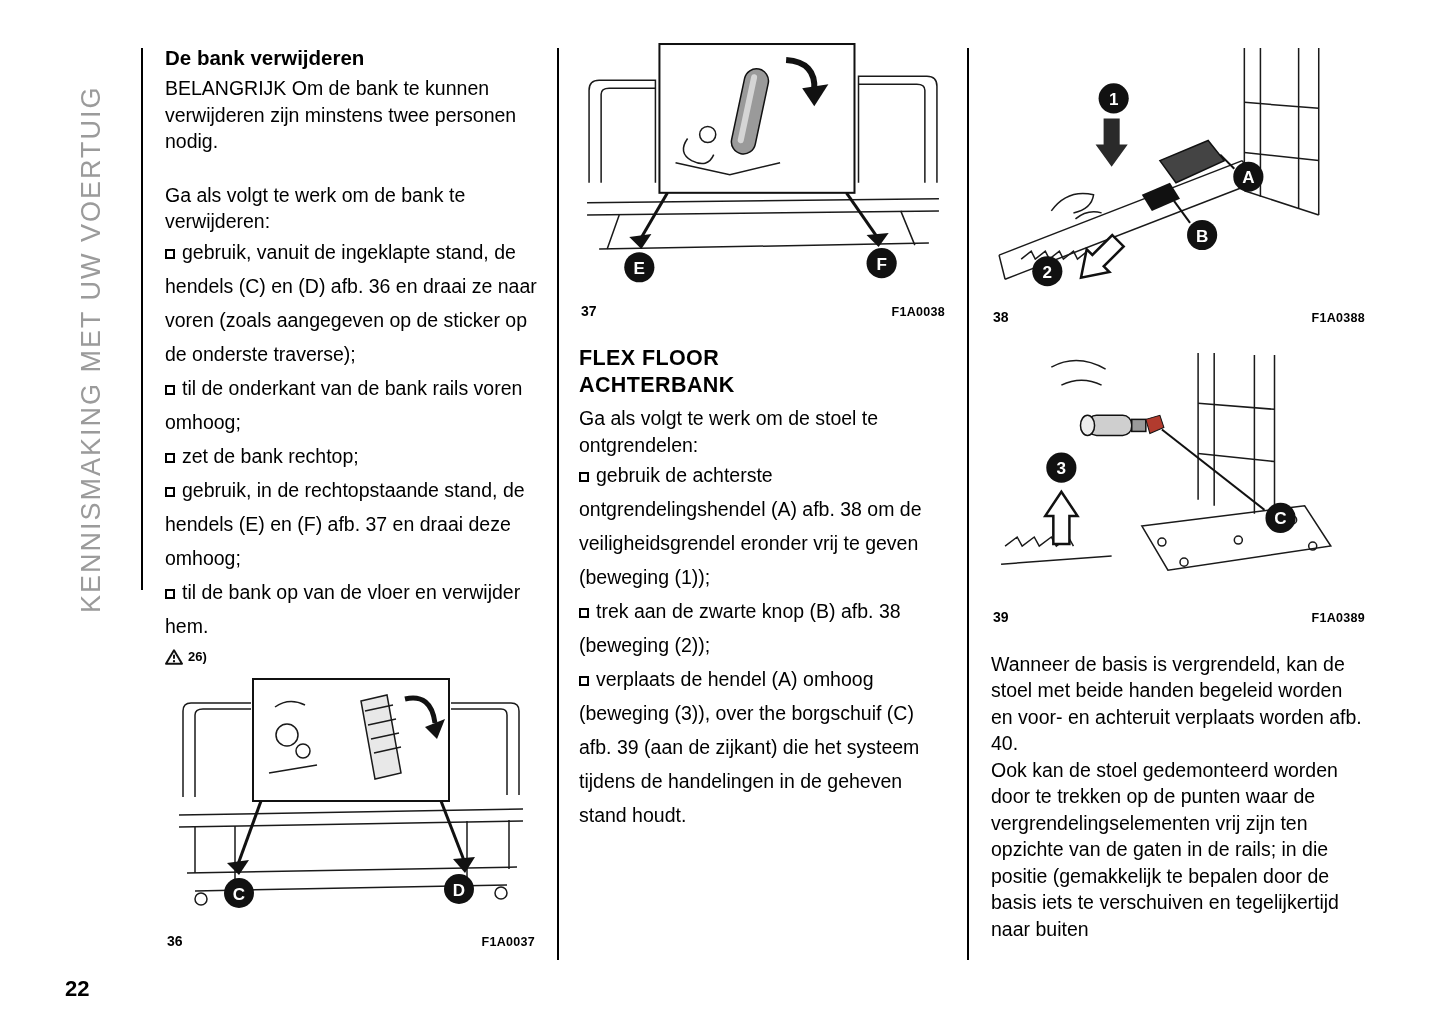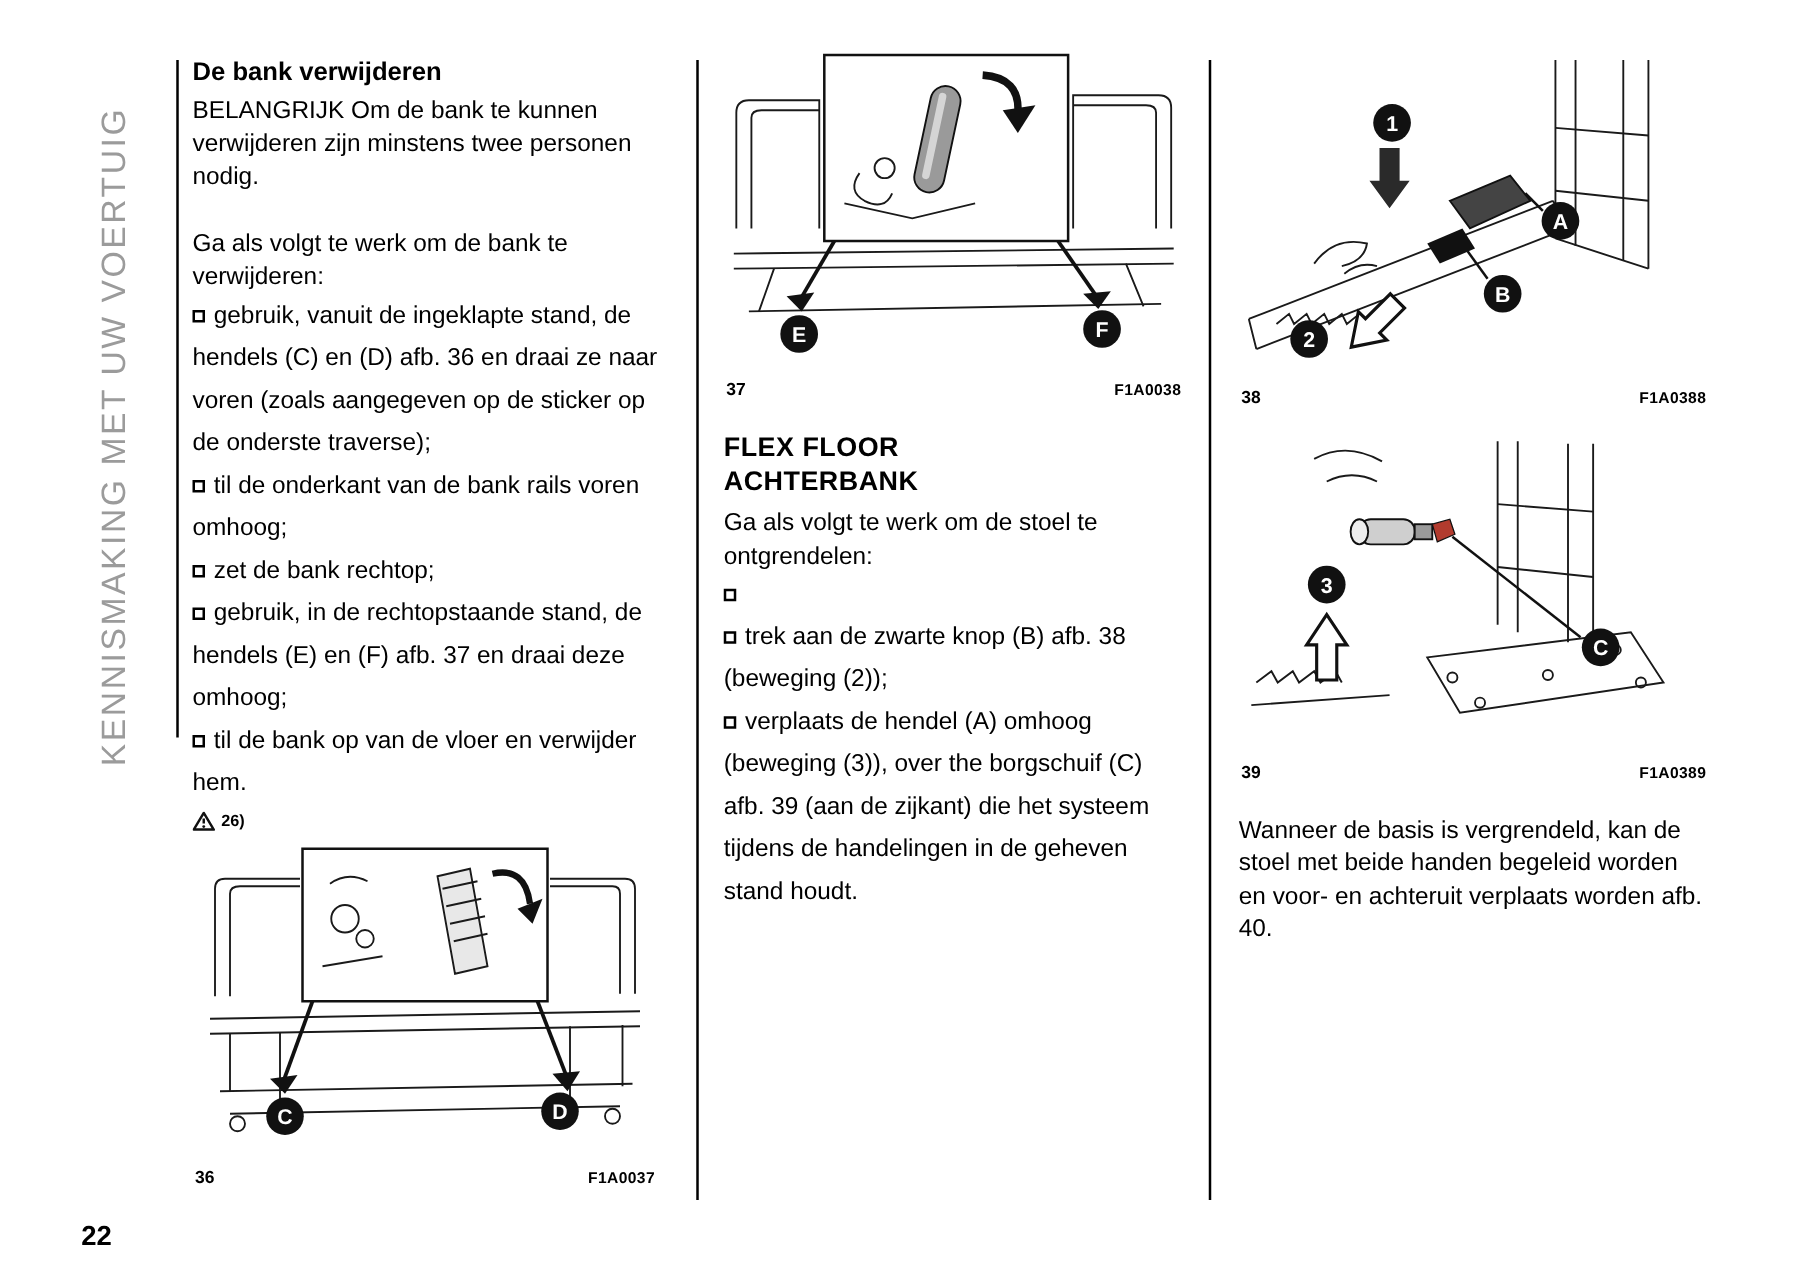--- a/index.html
+++ b/index.html
@@ -29,21 +29,21 @@
     font-size:22px; font-weight:bold;
   }
 
   
   .divider { position:absolute; top:48px; width:1.5px; height:912px; background:#000; }
   .divider-1 { left:557px; }
   .divider-2 { left:967px; }
 
   
   .col { position:absolute; }
-  .col-1 { left:154px; top:46px; width:372px; }
+  .col-1 { left:165px; top:46px; width:372px; }
   .col-2 { left:579px; top:42px; width:368px; }
   .col-3 { left:991px; top:42px; width:376px; }
 
   h2.sec-head { font-size:20.5px; font-weight:bold; margin-bottom:5px; }
   h3.flex-head { font-size:21.5px; font-weight:bold; letter-spacing:0.4px; line-height:27px; margin-top:26px; }
 
   p.body-p { font-size:19.5px; line-height:26.5px; }
   p.gap-after { margin-bottom:27px; }
 
   p.bullet { font-size:19.5px; line-height:34px; }
@@ -200,21 +200,21 @@
         <span class="fig-code">F1A0038</span>
       </figcaption>
     </figure>
 
     <h3 class="flex-head">
       <span>FLEX FLOOR</span><br>
       <span>ACHTERBANK</span>
     </h3>
     <p class="body-p" style="margin-top:6px;">Ga als volgt te werk om de stoel te ontgrendelen:</p>
 
-    <p class="bullet"><span class="sq"></span></p>
+    <p class="bullet"><span class="sq"></span><span>gebruik de achterste ontgrendelingshendel (A) afb. 38 om de veiligheidsgrendel eronder vrij te geven (beweging (1));</span></p>
     <p class="bullet"><span class="sq"></span><span>trek aan de zwarte knop (B) afb. 38 (beweging (2));</span></p>
     <p class="bullet"><span class="sq"></span><span>verplaats de hendel (A) omhoog (beweging (3)), over the borgschuif (C) afb. 39 (aan de zijkant) die het systeem tijdens de handelingen in de geheven stand houdt.</span></p>
   </div>
 
   <div class="col col-3">
 
     <figure class="fig">
       <svg class="ill" viewBox="0 0 374 260">
         <g fill="none" stroke="#1a1a1a" stroke-width="1.5">
           <path d="M252 6 L252 148 M268 6 L268 154 M306 6 L306 166 M326 6 L326 172"></path>
@@ -294,16 +294,17 @@
         </g>
       </svg>
       <figcaption class="fig-caption">
         <span class="fig-num">39</span>
         <span class="fig-code">F1A0389</span>
       </figcaption>
     </figure>
 
     <div class="text-block">
       <p class="body-p">Wanneer de basis is vergrendeld, kan de stoel met beide handen begeleid worden en voor- en achteruit verplaats worden afb. 40.</p>
+      <p class="body-p">Ook kan de stoel gedemonteerd worden door te trekken op de punten waar de vergrendelingselementen vrij zijn ten opzichte van de gaten in de rails; in die positie (gemakkelijk te bepalen door de basis iets te verschuiven en tegelijkertijd naar buiten</p>
     </div>
   </div>
 
 </div>
 
 </body></html>

